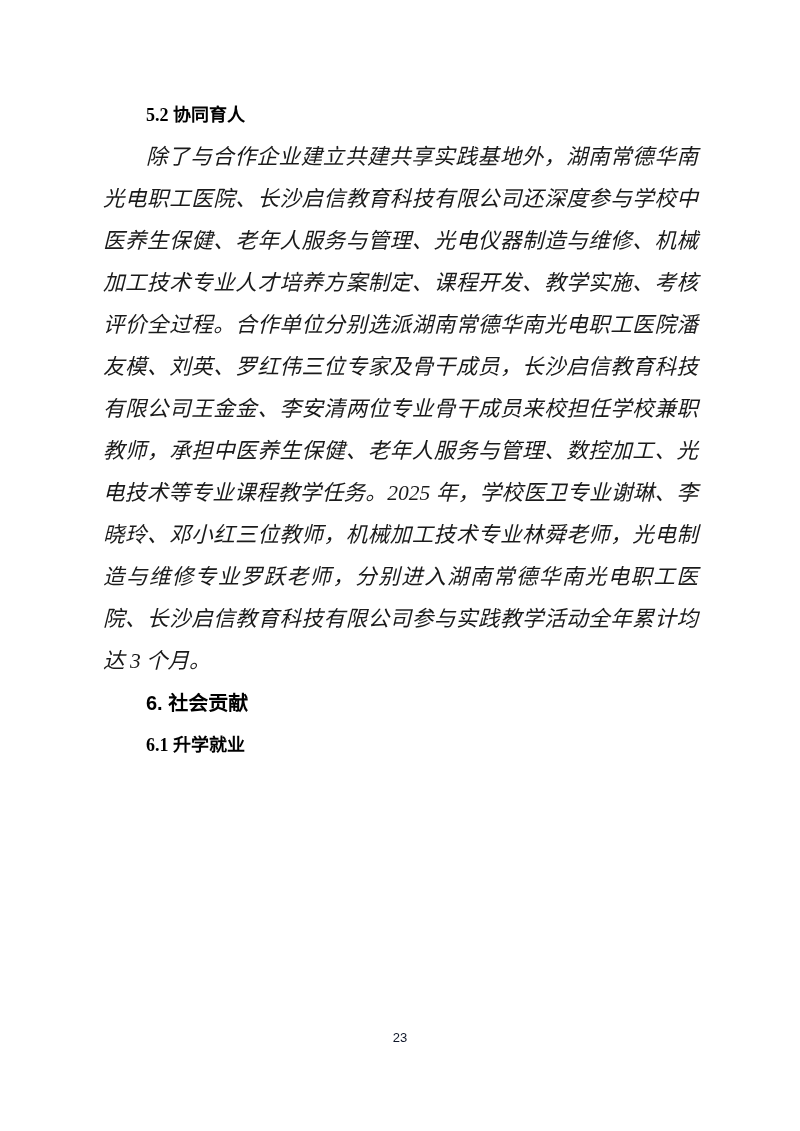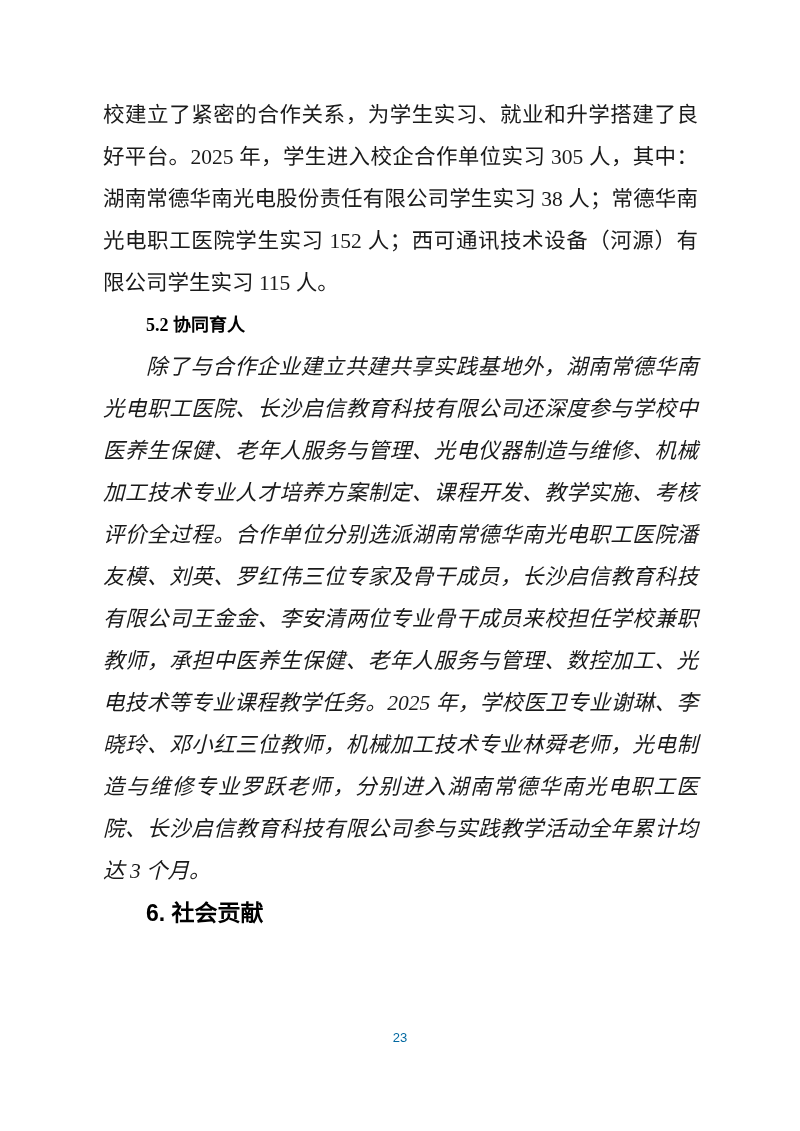--- a/index.html
+++ b/index.html
@@ -41,43 +41,43 @@
     margin: 0;
     font-size: 18px;
     line-height: 42px;
     font-weight: bold;
     text-indent: 43px;
     color: #000000;
     font-family: "Liberation Serif", "DejaVu Serif", serif;
   }
   .heading-l1 {
     margin: 0;
-    font-size: 23px;
+    font-size: 20px;
     line-height: 42px;
     font-weight: bold;
     text-indent: 43px;
     color: #000000;
     font-family: "Liberation Sans", "DejaVu Sans", sans-serif;
   }
   .page-number {
     position: absolute;
     top: 1028px;
     left: 0;
     width: 800px;
     text-align: center;
     font-size: 13px;
     line-height: 20px;
-    color: #0369a1;
+    color: #0f172a;
     font-family: "Liberation Sans", "DejaVu Sans", sans-serif;
   }
 </style>
 </head>
 <body>
 
 <div class="page">
   <div class="body-block">
-    <p class="body-text no-indent">校建立了紧密的合作关系，为学生实习、就业和升学搭建了良好平台。2025 年，学生进入校企合作单位实习 305 人，其中：湖南常德华南光电股份责任有限公司学生实习 38 人；常德华南光电职工医院学生实习 152 人；西可通讯技术设备（河源）有限公司学生实习 115 人。</p>
     <h3 class="heading-l2">5.2 协同育人</h3>
     <p class="body-text indent">除了与合作企业建立共建共享实践基地外，湖南常德华南光电职工医院、长沙启信教育科技有限公司还深度参与学校中医养生保健、老年人服务与管理、光电仪器制造与维修、机械加工技术专业人才培养方案制定、课程开发、教学实施、考核评价全过程。合作单位分别选派湖南常德华南光电职工医院潘友模、刘英、罗红伟三位专家及骨干成员，长沙启信教育科技有限公司王金金、李安清两位专业骨干成员来校担任学校兼职教师，承担中医养生保健、老年人服务与管理、数控加工、光电技术等专业课程教学任务。2025 年，学校医卫专业谢琳、李晓玲、邓小红三位教师，机械加工技术专业林舜老师，光电制造与维修专业罗跃老师，分别进入湖南常德华南光电职工医院、长沙启信教育科技有限公司参与实践教学活动全年累计均达 3 个月。</p>
     <h2 class="heading-l1">6. 社会贡献</h2>
+    <h3 class="heading-l2">6.1 升学就业</h3>
   </div>
   <div class="page-number">23</div>
 </div>
 
 </body></html>

